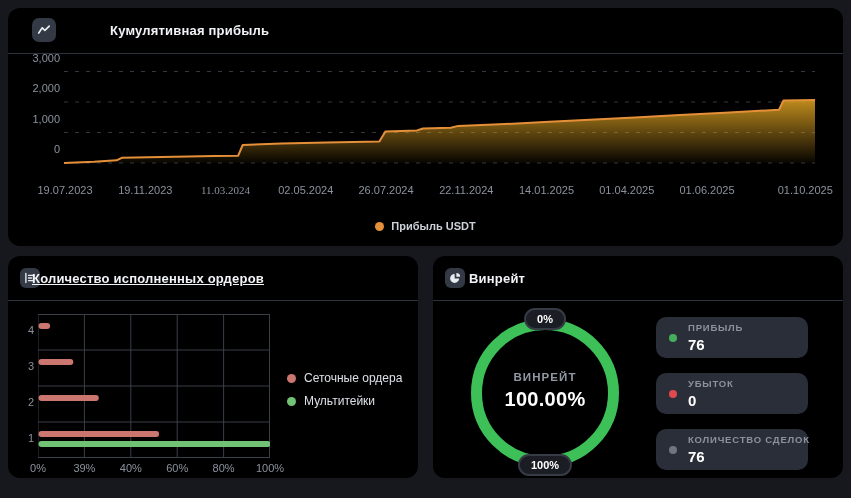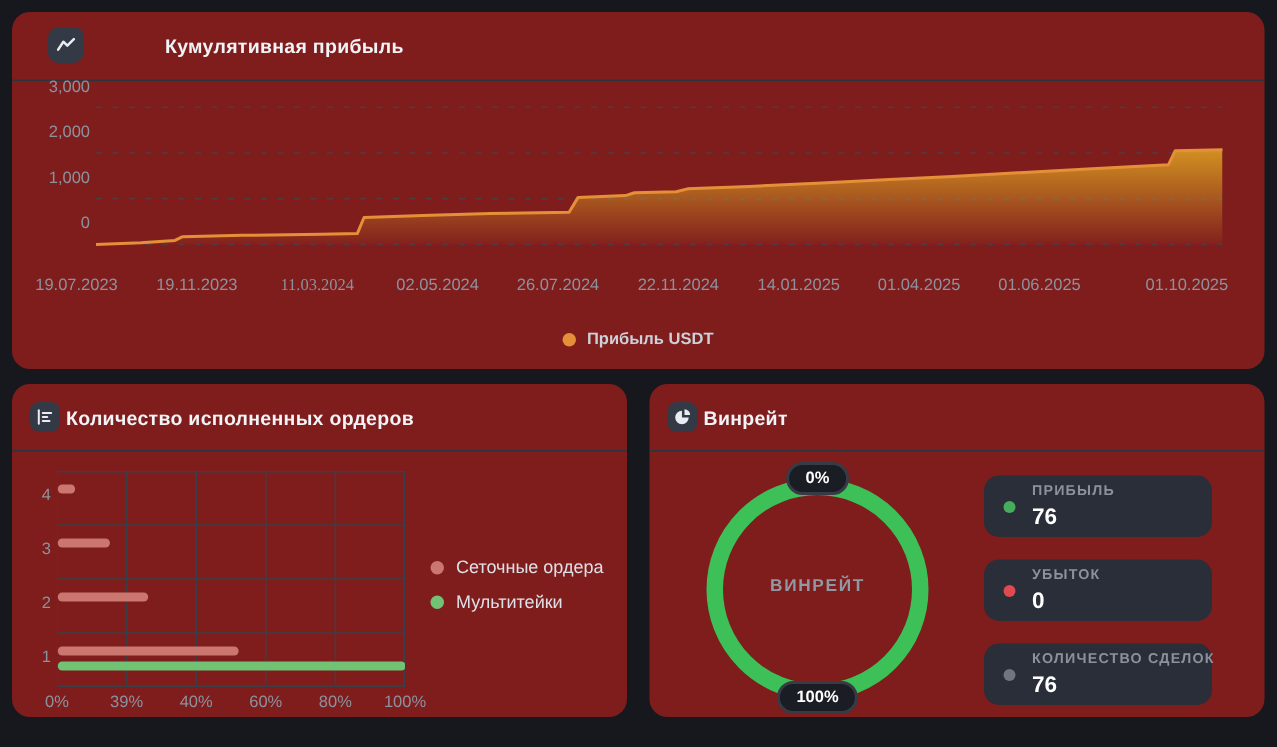--- a/index.html
+++ b/index.html
@@ -2,46 +2,46 @@
 <html><head>
 <meta charset="utf-8">
 <style>
   html,body{margin:0;padding:0;}
   body{
     width:851px;height:498px;position:relative;overflow:hidden;
     background:#16181d;
     font-family:"Liberation Sans","DejaVu Sans",sans-serif;
     -webkit-font-smoothing:antialiased;
   }
-  .panel{position:absolute;background:#7f1d1d;border-radius:12px;}
+  .panel{position:absolute;background:#000000;border-radius:12px;}
   #panel-profit{left:8px;top:8px;width:835px;height:238px;}
   #panel-orders{left:8px;top:256px;width:410px;height:222px;}
   #panel-winrate{left:433px;top:256px;width:410px;height:222px;}
 
   .panel-header{position:absolute;left:0;top:0;right:0;border-bottom:1px solid #2e323d;}
   #panel-profit .panel-header{height:45px;}
   #panel-orders .panel-header,#panel-winrate .panel-header{height:44px;}
 
   .icon-tile{position:absolute;background:#333945;display:flex;align-items:center;justify-content:center;}
   #panel-profit .icon-tile{left:24px;top:10px;width:24px;height:24px;border-radius:7px;}
   #panel-orders .icon-tile,#panel-winrate .icon-tile{left:12px;top:12px;width:20px;height:20px;border-radius:6px;}
 
   .panel-title{position:absolute;top:0;height:100%;display:flex;align-items:center;
     font-size:13px;font-weight:bold;color:#f1f3f6;letter-spacing:.2px;white-space:nowrap;}
   #panel-profit .panel-title{left:102px;}
-  #panel-orders .panel-title{left:36px;}
+  #panel-orders .panel-title{left:24px;text-decoration:underline;}
   #panel-winrate .panel-title{left:36px;}
 
   .axis-label{position:absolute;font-size:11px;color:#8c929d;white-space:nowrap;}
 
   
   #profit-y-axis{position:absolute;left:10px;top:40px;width:42px;height:104px;}
   #profit-y-axis .axis-label{right:0;text-align:right;}
   #profit-plot{position:absolute;left:56px;top:53px;width:751px;height:104px;}
-  #profit-x-axis{position:absolute;left:43px;top:176px;width:751px;height:14px;}
+  #profit-x-axis{position:absolute;left:57px;top:176px;width:751px;height:14px;}
   #profit-x-axis .axis-label{transform:translateX(-50%);}
   #profit-legend{position:absolute;left:0;top:212px;width:100%;display:flex;justify-content:center;align-items:center;gap:7px;font-weight:bold;}
   .legend-dot{width:9px;height:9px;border-radius:50%;display:inline-block;flex:0 0 auto;}
   .legend-text{font-size:11px;color:#ccd1d8;}
 
   
   #orders-y-axis{position:absolute;left:4px;top:58px;width:22px;height:144px;}
   #orders-y-axis .axis-label{right:0;text-align:right;}
   #orders-plot{position:absolute;left:30px;top:58px;width:232px;height:144px;}
   #orders-x-axis{position:absolute;left:30px;top:206px;width:232px;height:14px;}
@@ -195,20 +195,21 @@
   </div>
 
   <div id="donut-wrap">
     <svg width="150" height="150" viewBox="0 0 150 150">
       <circle cx="75" cy="75" r="68.5" fill="none" stroke="#3cc057" stroke-width="11"></circle>
     </svg>
     <div class="gauge-badge" id="gauge-badge-top">0%</div>
     <div class="gauge-badge" id="gauge-badge-bottom">100%</div>
     <div id="donut-center">
       <div id="gauge-label">ВИНРЕЙТ</div>
+      <div id="gauge-value">100.00%</div>
     </div>
   </div>
 
   <div id="winrate-stats">
     <div class="stat-card">
       <span class="stat-dot" style="background: rgb(69, 173, 91);"></span>
       <span class="stat-texts">
         <span class="stat-label">ПРИБЫЛЬ</span>
         <span class="stat-value">76</span>
       </span>

